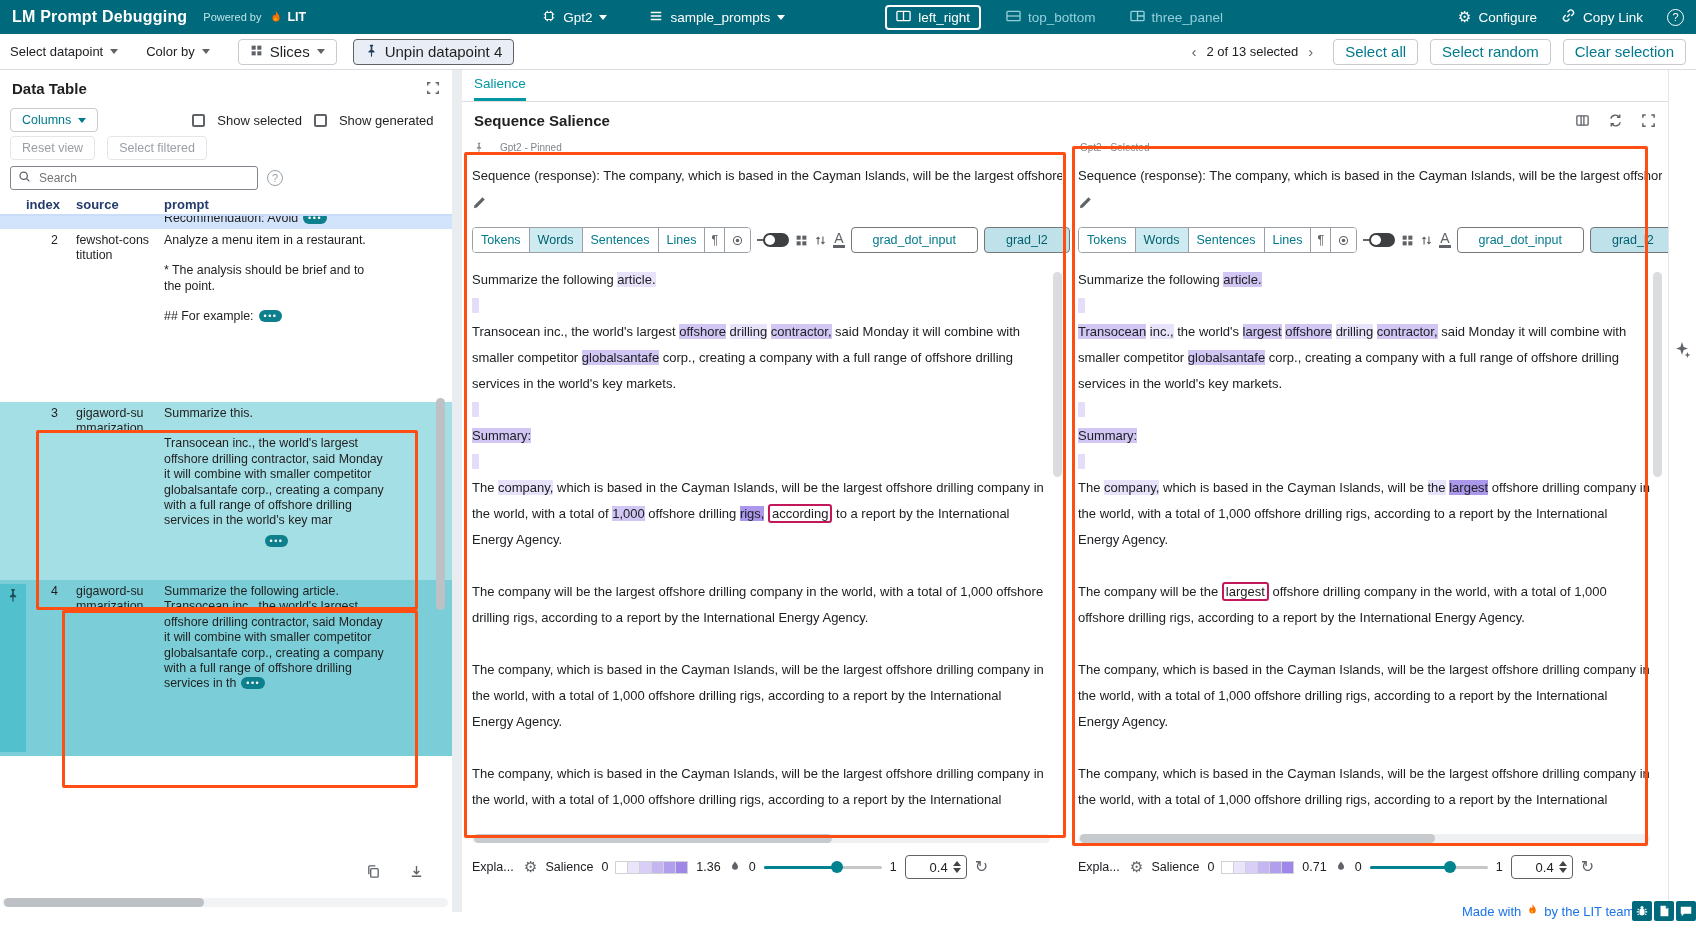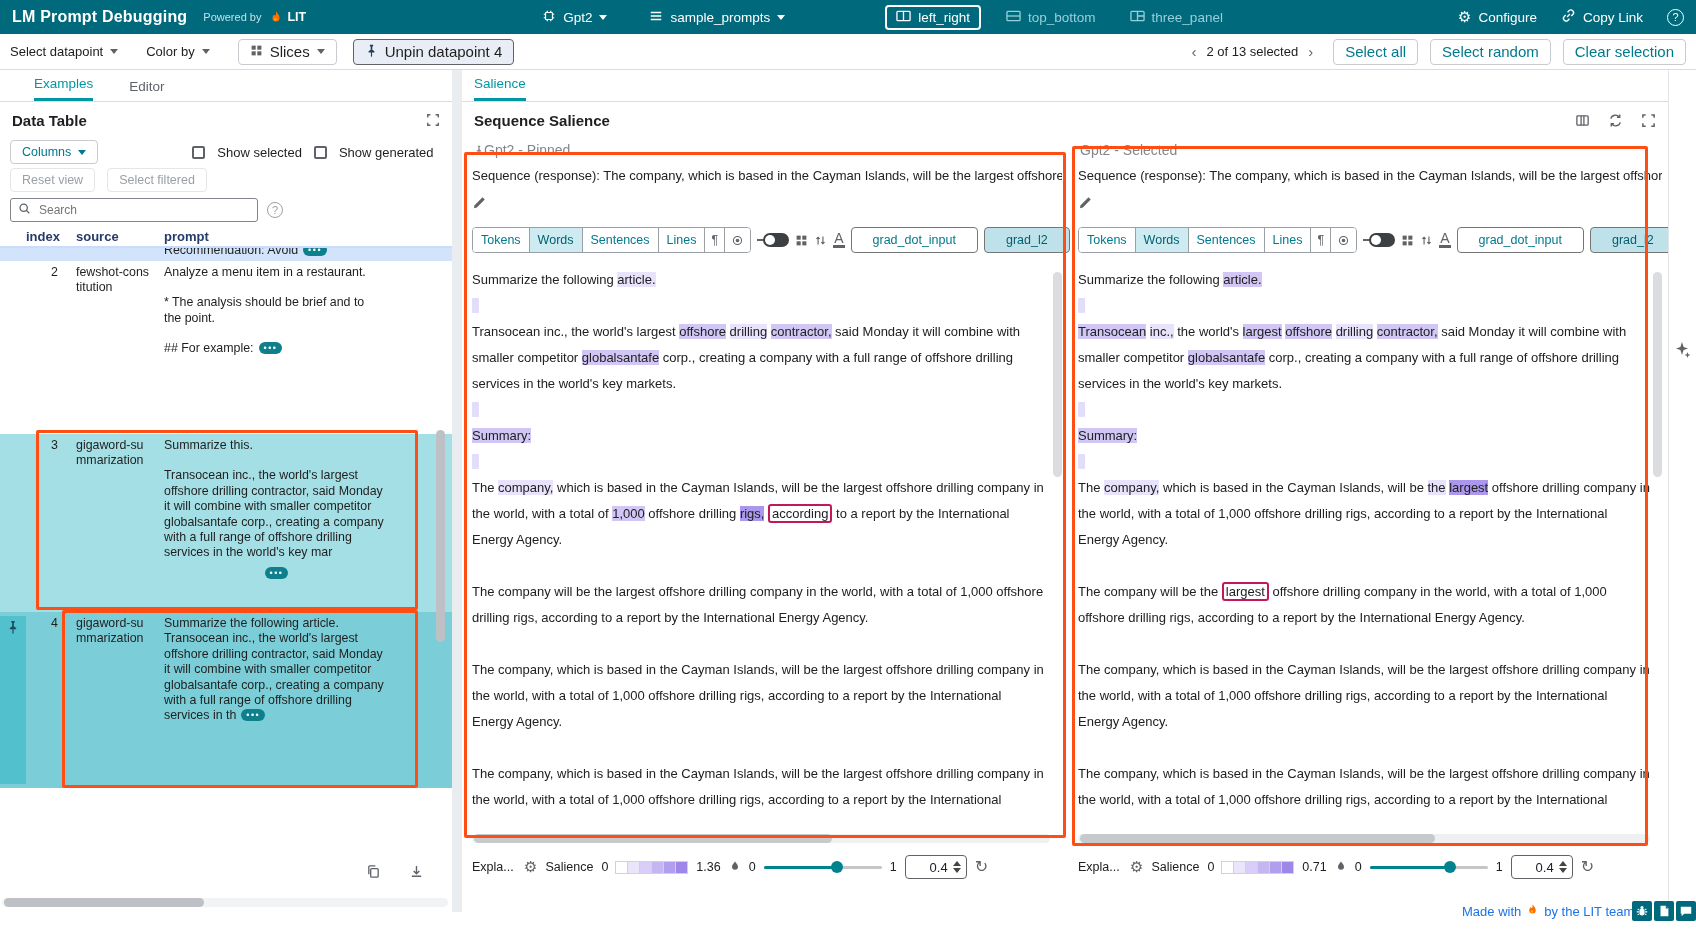--- a/index.html
+++ b/index.html
@@ -98,21 +98,21 @@
   .lm-vthumb{position:absolute;top:182px;right:7px;width:9px;height:212px;background:#bdc1c6;border-radius:5px}
   .lm-footer{position:absolute;top:794px;right:28px;display:flex;gap:28px;color:#5f6368}
   .lm-hscroll{position:absolute;top:828px;left:2px;width:446px;height:9px;background:#f1f3f4;border-radius:5px}
   .lm-hthumb{position:absolute;left:2px;top:0;width:200px;height:9px;background:#bdc1c6;border-radius:5px}
 
   
   .panels{position:relative;height:772px}
   .sal-panel{position:absolute;top:0;height:758px}
   .panel-0{left:10px;width:590px}
   .panel-1{left:616px;width:584px}
-  .panel-label{height:16px;margin:4px 0 0 2px;font-size:14px;color:#80868b;display:flex;gap:0;align-items:flex-end}
+  .panel-label{height:16px;margin:4px 0 0 2px;font-size:10px;color:#80868b;display:flex;gap:16px;align-items:flex-start}
   .seq-line{margin-top:10px;font-size:13px;white-space:nowrap;overflow:hidden;width:100%;color:#202124}
   .pencil-row{margin-top:12px;color:#5f6368;height:18px}
   .sal-ctrl{margin-top:14px;display:flex;align-items:center;gap:6px}
   .segmented{display:flex;border:1px solid #9aa0a6;border-radius:4px;overflow:hidden;height:26px;flex:none}
   .seg{font-size:12.5px;color:#00798c;padding:0 8px;display:flex;align-items:center;border-right:1px solid #9aa0a6;background:#fff}
   .seg:last-child{border-right:none}
   .seg.active{background:#cdebf1;color:#00606e}
   .seg-icon{padding:0 6px;color:#5f6368}
   .icon-btn{color:#5f6368;display:flex;align-items:center}
   .toggle{width:26px;height:14px;border-radius:7px;background:#3c4043;position:relative;flex:none}
@@ -293,24 +293,20 @@
       <button class="chip teal">
         <span>Select random</span>
       </button>
       <button class="chip teal">
         <span>Clear selection</span>
       </button>
     </div>
   </div>
 
   <section class="left-module">
-    <div class="tabstrip">
-      <button class="tab active">Examples</button>
-      <button class="tab">Editor</button>
-    </div>
     <div class="module-header">
       <span>Data Table</span>
       <span class="mh-icons">
         <button class="icon-btn">
           <svg width="14" height="14" viewBox="0 0 16 16" fill="none" stroke="currentColor" stroke-width="1.6">
               <path d="M2 5V2h3M11 2h3v3M14 11v3h-3M5 14H2v-3"></path>
             </svg>
         </button>
       </span>
     </div>

